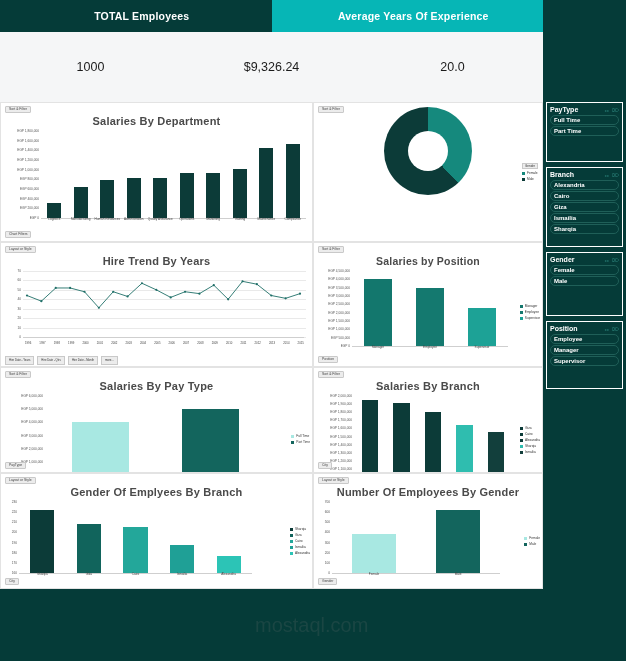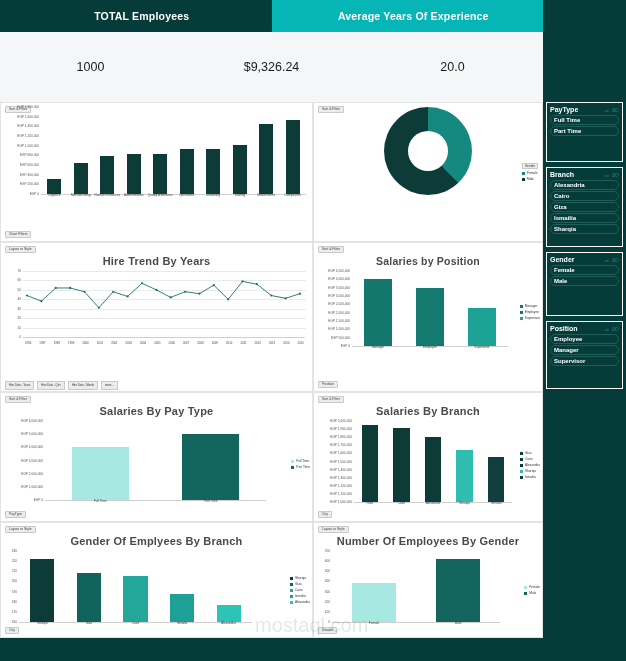--- a/index.html
+++ b/index.html
@@ -44,22 +44,22 @@
   .grid { width: 543px; }
   .row { display: flex; }
   .panel {
     background: #ffffff; position: relative;
     border: 1px solid #e3e3e3;
     overflow: hidden;
   }
   .panel.left { width: 313px; }
   .panel.right { width: 230px; }
   .p-h140 { height: 140px; }
-  .p-h125 { height: 150px; }
-  .p-h130 { height: 130px; }
+  .p-h125 { height: 125px; }
+  .p-h130 { height: 106px; }
   .p-h116 { height: 116px; }
 
   .excel-btn {
     position: absolute; top: 3px; left: 4px;
     background: #ececec; border: 1px solid #c9c9c9;
     font-size: 3.4px; color: #444; padding: 1px 3px;
     line-height: 1; white-space: nowrap; border-radius: 1px;
   }
   .excel-btn.bottom { top: auto; bottom: 3px; }
   .excel-btn.bl { left: 4px; }
@@ -180,20 +180,21 @@
     <div class="kpi">$9,326.24</div>
     <div class="kpi">20.0</div>
   </div>
 
   <div class="grid">
 
     <div class="row">
 
       <div class="panel left p-h140">
         <div class="excel-btn">Sort &amp; Filter</div>
+        <div class="chart-title">Salaries By Department</div>
         <div class="plot" id="plot-dept" style="height:108px;">
             <div class="yaxis" style="width: 40px;">
               <div class="ytick" style="top: 91px;">EGP 0</div>
               <div class="ytick" style="top: 81.3333px;">EGP 200,000</div>
               <div class="ytick" style="top: 71.6667px;">EGP 400,000</div>
               <div class="ytick" style="top: 62px;">EGP 600,000</div>
               <div class="ytick" style="top: 52.3333px;">EGP 800,000</div>
               <div class="ytick" style="top: 42.6667px;">EGP 1,000,000</div>
               <div class="ytick" style="top: 33px;">EGP 1,200,000</div>
               <div class="ytick" style="top: 23.3333px;">EGP 1,400,000</div>

